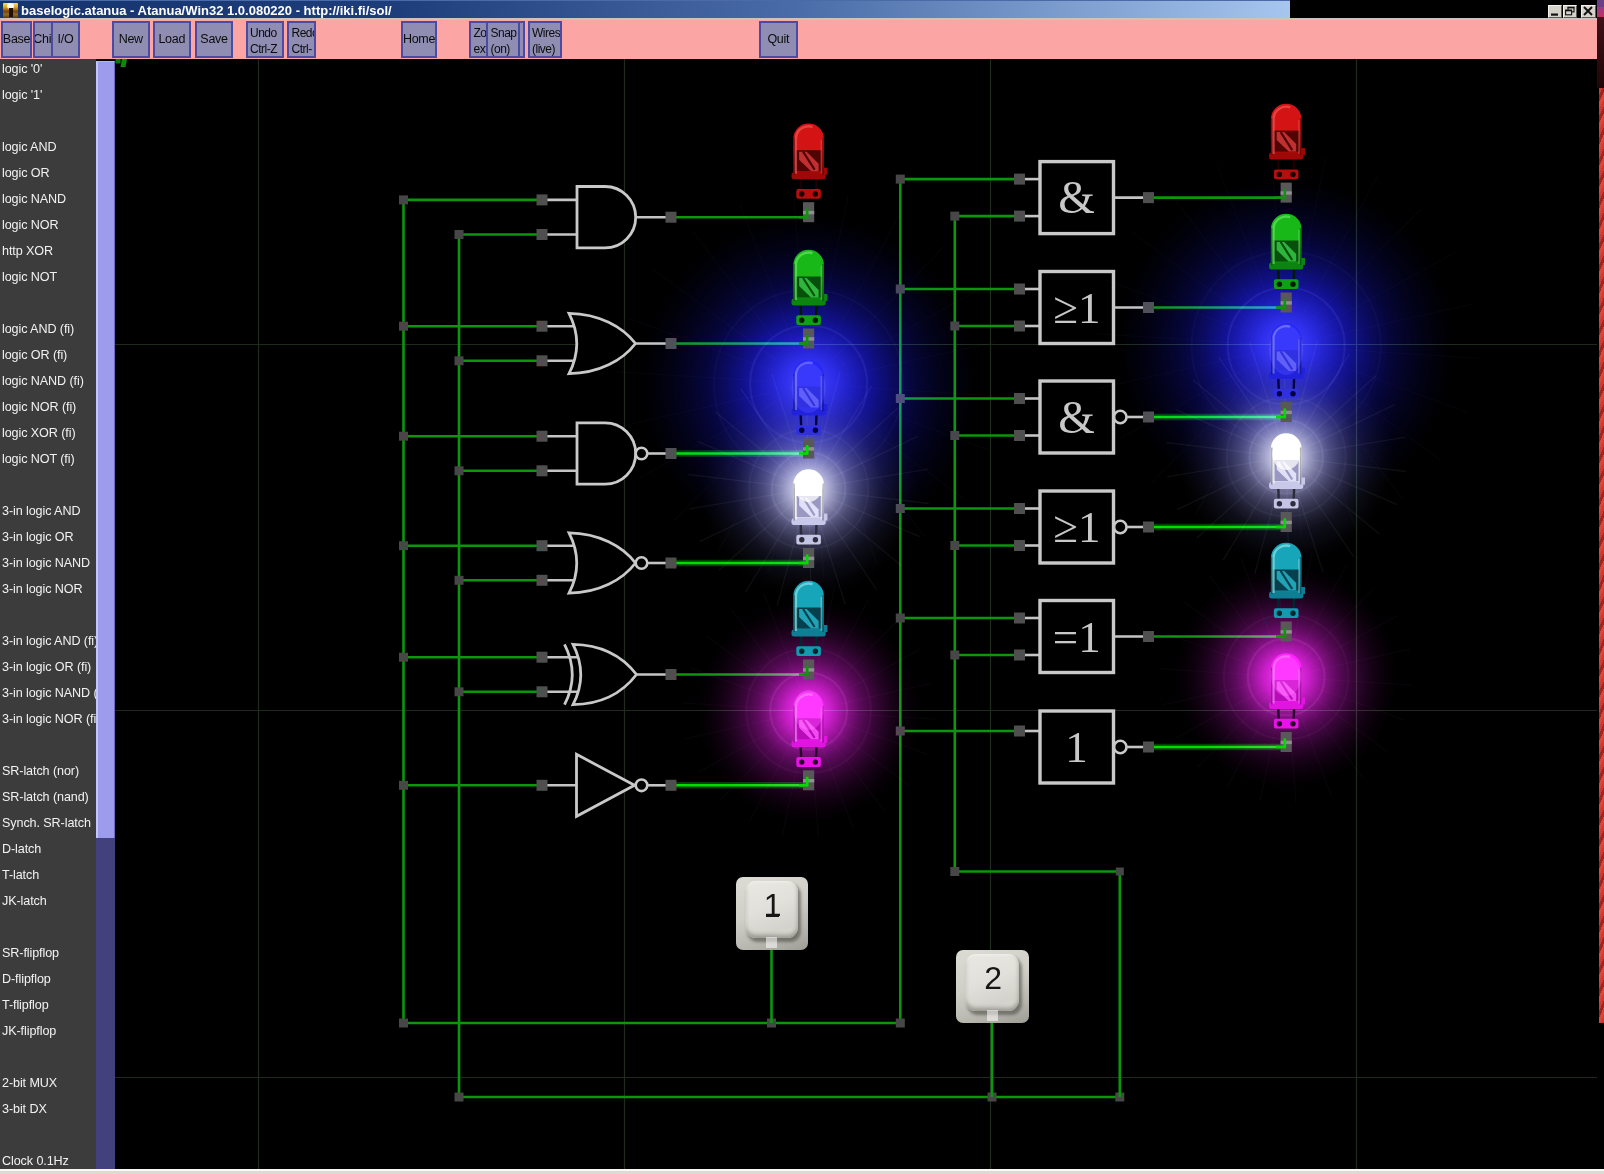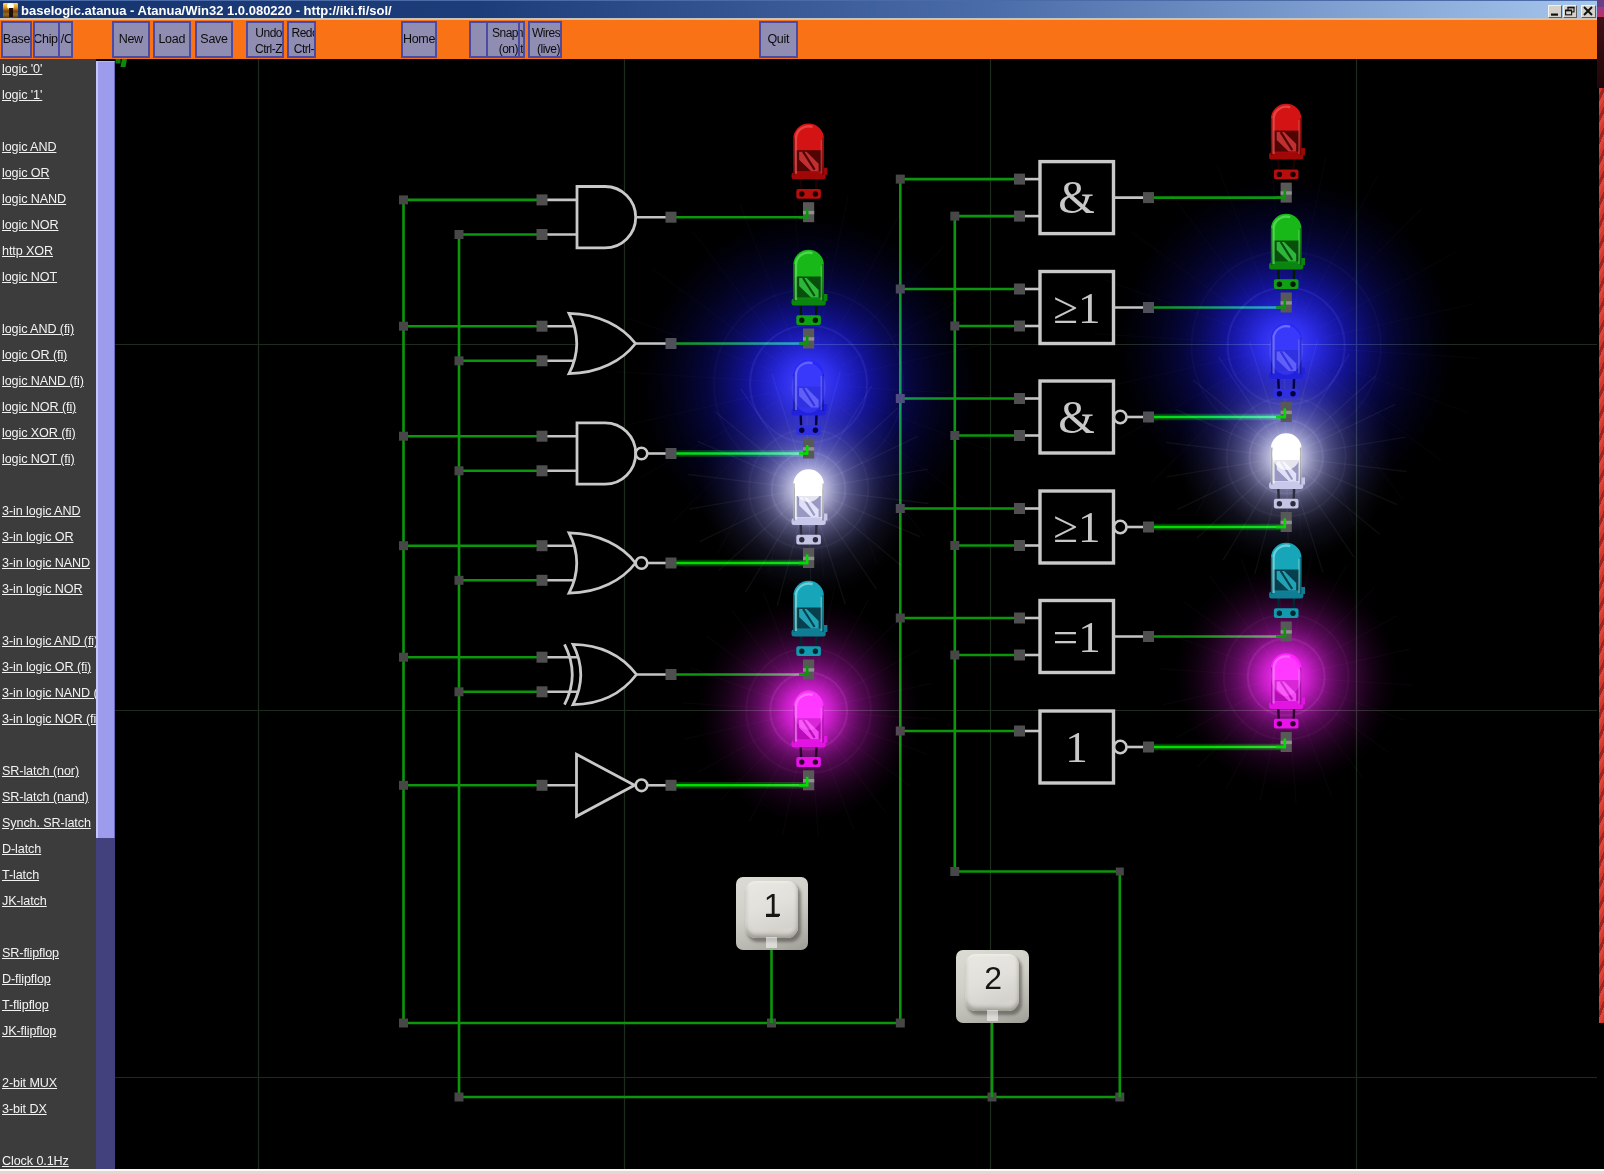--- a/index.html
+++ b/index.html
@@ -1,44 +1,44 @@
 <!DOCTYPE html>
 <html><head><meta charset="utf-8"><style>
 * { margin:0; padding:0; box-sizing:border-box; }
 html,body { width:1604px; height:1174px; background:#000; overflow:hidden;
   font-family:"Liberation Sans", sans-serif; }
 #root { position:absolute; inset:0; }
 
-#titlebar { position:absolute; left:0; top:0; width:1597px; height:18px;
+#titlebar { position:absolute; left:0; top:0; width:1290px; height:18px;
   background:linear-gradient(90deg,#16356f 0%,#1d3d7a 30%,#4a6ca8 62%,#a6c6ee 100%);
   border-top:1px solid #4a6aa8; }
 #ticon { position:absolute; left:3px; top:1.5px; width:15px; height:15px;
   background:linear-gradient(180deg,#f8e070 0%,#e8a020 28%,#7a4510 55%,#936a20 78%,#5a3408 100%);
   border-radius:1px; }
 #ticon:before { content:""; position:absolute; left:4px; top:0px; width:7px; height:6px;
   background:#fdfdf5; border-radius:50%; }
 #ticon:after { content:""; position:absolute; left:5.5px; top:5px; width:4px; height:9px;
   background:#1c1008; }
 #ttext { position:absolute; left:21px; top:1.5px; font-size:13px; font-weight:bold;
   color:#fff; letter-spacing:0px; }
 .wbtn { position:absolute; top:3.5px; width:14.5px; height:13px; background:#d6d2ca;
   border-top:1.5px solid #f4f2ee; border-left:1.5px solid #f4f2ee;
   border-right:1.5px solid #5f5c55; border-bottom:1.5px solid #5f5c55; }
 .wbtn svg { position:absolute; left:-1px; top:-1px; }
 #tbline { position:absolute; left:0; top:18px; width:1597px; height:2px; background:#c9c5bd; }
 
-#toolbar { position:absolute; left:0; top:20px; width:1597px; height:39px; background:#f97316;text-align:right; }
+#toolbar { position:absolute; left:0; top:20px; width:1597px; height:39px; background:#fca5a5; }
 .tbtn { position:absolute; top:0.5px; height:37.5px; background:#8f8db1;
   border:2px solid #4c4ba3; color:#0c0c0c; font-size:12.5px; letter-spacing:-0.3px; overflow:hidden; }
 .btn1 { display:flex; align-items:center; justify-content:center; }
 .btn2 { padding:2.5px 0 0 2.5px; line-height:16px; font-size:12px; letter-spacing:-0.5px; }
 
 #sidebar { position:absolute; left:0; top:59px; width:96px; height:1111px;
   background:#3c3c3c; overflow:hidden; }
-.sbitem { position:absolute; left:2px; white-space:nowrap; color:#f2f2f2; font-size:12.6px; letter-spacing:-0.1px;text-decoration:underline; }
+.sbitem { position:absolute; left:2px; white-space:nowrap; color:#f2f2f2; font-size:12.6px; letter-spacing:-0.1px; }
 #sbtrack { position:absolute; left:96px; top:62px; width:18.5px; height:1108px; background:#42417d; }
 #sbthumb { position:absolute; left:96px; top:61px; width:18.5px; height:777px;
   background:#9c9bec; border-left:2px solid #c6c5fa; border-top:1.5px solid #b4b3f4;
   border-right:1.5px solid #6b69c0; }
 
 #canvas { position:absolute; left:114px; top:59px; width:1485px; height:1110px; background:#000; }
 
 .keycap { position:absolute; border-radius:7px;
   background:linear-gradient(160deg,#dcdbd4 0%,#cfcec7 45%,#b5b4ad 78%,#9d9c95 100%); }
 .keyface { position:absolute; left:9px; top:3.5px; right:10px; bottom:12px; border-radius:11px;
@@ -627,21 +627,21 @@
 <div class="wbtn" style="left:1581px">
 <svg width="14" height="12" viewBox="0 0 14 12">
           <path d="M3,2 L11,10 M11,2 L3,10" stroke="#111" stroke-width="2"></path>
         </svg>
 </div>
     </div>
 <div id="tbline"></div>
 <div id="toolbar">
       <div class="tbtn btn1" style="left:1px;width:31.0px">Base</div>
 <div class="tbtn btn1" style="left:33px;width:31.0px">Chips</div>
-<div class="tbtn btn1" style="left:58px;width:15px">I/O</div>
+<div class="tbtn btn1" style="left:51px;width:29px">I/O</div>
 <div class="tbtn btn1" style="left:111.5px;width:38.5px">New</div>
 <div class="tbtn btn1" style="left:152.5px;width:38.5px">Load</div>
 <div class="tbtn btn1" style="left:195px;width:38.0px">Save</div>
 <div class="tbtn btn2" style="left:245.5px;width:38.5px">Undo<br>Ctrl-Z</div>
 <div class="tbtn btn2" style="left:287px;width:29px">Redo<br>Ctrl-Y</div>
 <div class="tbtn btn1" style="left:401px;width:36.0px">Home</div>
 <div class="tbtn btn2" style="left:469px;width:56px">Zoom<br>ext</div>
 <div class="tbtn btn2" style="left:486px;width:34.0px">Snap<br>(on)</div>
 <div class="tbtn btn2" style="left:527.5px;width:34.5px">Wires<br>(live)</div>
 <div class="tbtn btn1" style="left:759px;width:38.5px">Quit</div>

